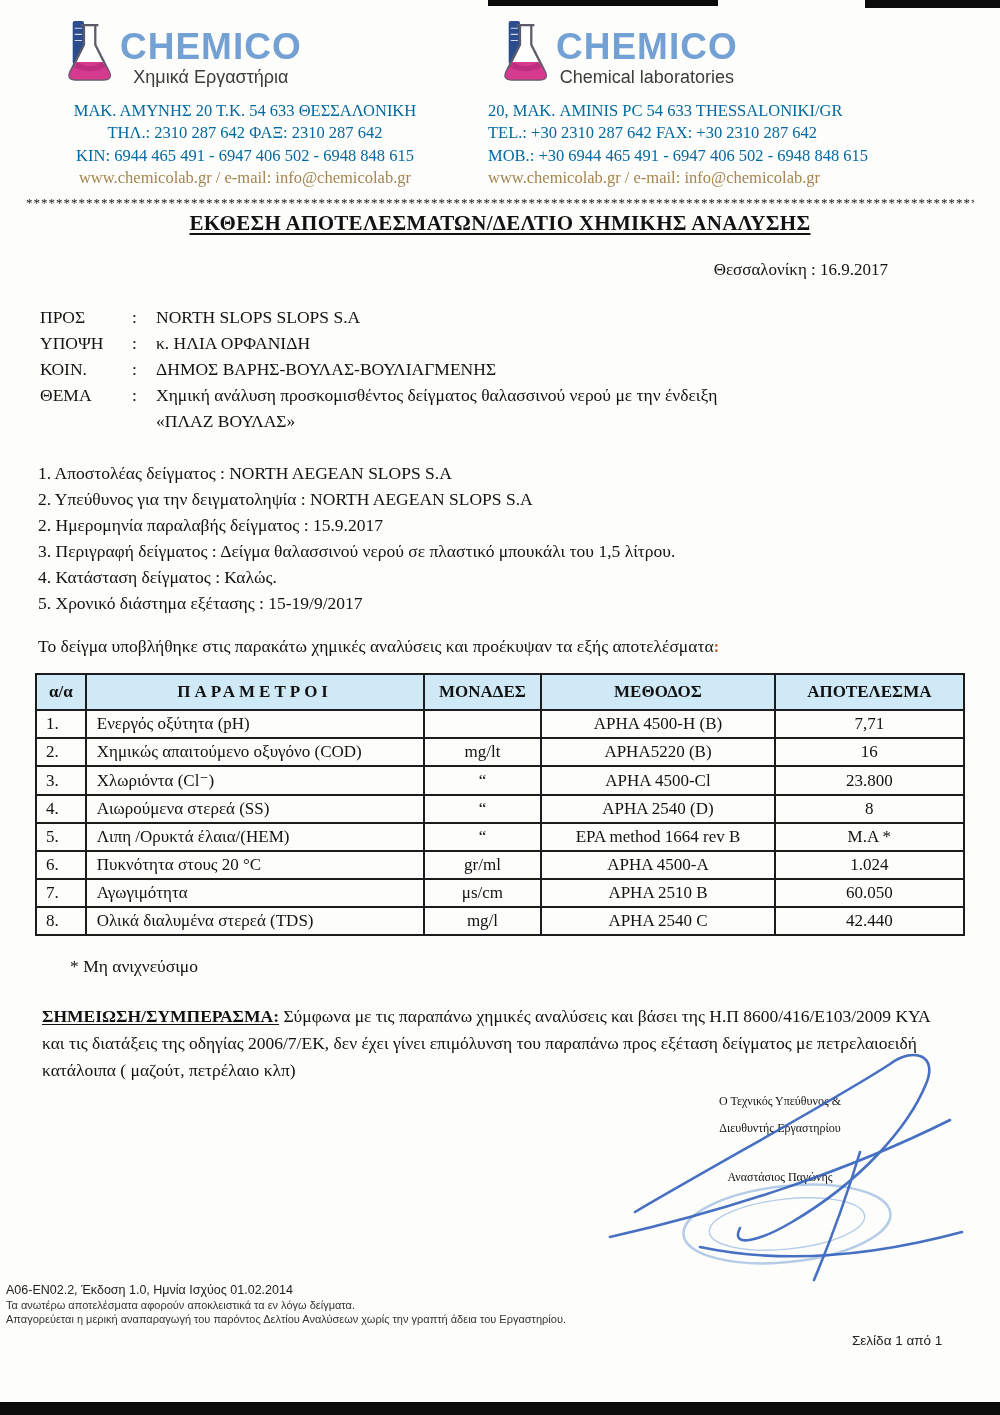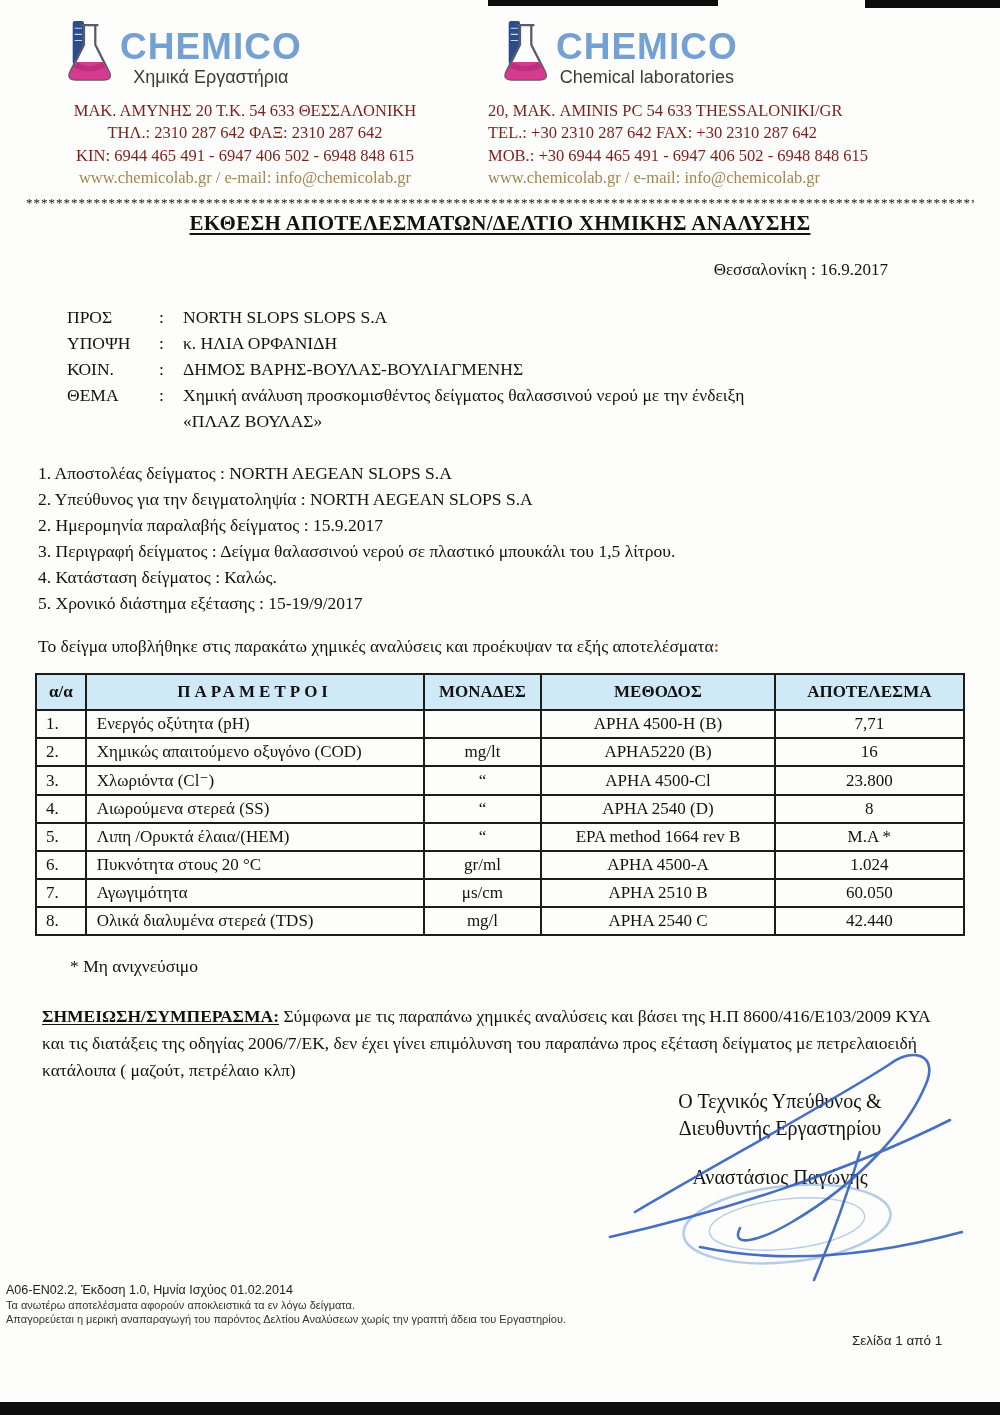--- a/index.html
+++ b/index.html
@@ -20,32 +20,32 @@
   .hcol-left  { width:470px; text-align:center; }
   .hcol-right { width:510px; text-align:left; padding-left:8px; }
   .logo-row { display:flex; align-items:center; justify-content:flex-start; margin-bottom:4px; }
   .hcol-left  .logo-row { margin-left:42px; }
   .hcol-right .logo-row { margin-left:0; }
   .flask-svg { width:64px; height:76px; flex:0 0 auto; }
   .brand-stack { display:flex; flex-direction:column; align-items:center; margin-left:4px; }
   .brand { font-family:"Liberation Sans",sans-serif; font-weight:bold; font-size:37px;
            letter-spacing:1px; color:#74a1d4; line-height:1; }
   .brand-sub { font-family:"Liberation Sans",sans-serif; font-size:18px; color:#3c3c3c; margin-top:2px; }
-  .addr { font-size:16.5px; line-height:1.35; color:#7f1d1d; white-space:nowrap; }
+  .addr { font-size:16.5px; line-height:1.35; color:#0369a1; white-space:nowrap; }
   .addr.link { color:#a5854f; }
 
   .stars { margin:6px 26px 0 26px; font-size:13px; letter-spacing:1px; white-space:nowrap;
            overflow:hidden; color:#111; }
 
   .title { text-align:center; font-weight:bold; font-size:21px;
            letter-spacing:.3px; text-decoration:underline; text-underline-offset:3px; }
   .dateline { margin-top:24px; text-align:right; padding-right:112px; font-size:17px; }
 
   .recips { margin:24px 0 0 40px; font-size:17.5px; line-height:26px; }
-  .rrow { display:flex;margin-left:27px; }
+  .rrow { display:flex; }
   .rlab { width:92px; }
   .rcol { width:24px; }
   .rval { flex:1; }
 
   .slist { margin:26px 0 0 38px; font-size:17.5px; }
   .sitem { line-height:26px; }
 
   .intro { margin:20px 0 0 38px; font-size:17.5px; }
   .intro .accent { color:#c05a28; font-weight:bold; }
 
@@ -61,21 +61,21 @@
   .results td.c4 { text-align:center; width:190px; }
 
   .footnote { margin:20px 0 0 70px; font-size:17.5px; }
 
   .conclusion { margin:26px 42px 0 42px; font-size:17.5px; line-height:27px; max-width:900px; }
   .conclusion .lead { font-weight:bold; text-decoration:underline; text-underline-offset:2px; }
 
   .sig-section { position:absolute; left:0; top:1042px; width:1000px; height:256px; }
   .sig-svg { position:absolute; left:530px; top:0; width:460px; height:256px; }
   .sig-text { position:absolute; left:610px; top:46px; width:340px; text-align:center;
-              font-size:20px; line-height:27px; }
+              font-size:12px; line-height:27px; }
   .sig-name-block { margin-top:22px; }
 
   .footer { position:absolute; left:6px; top:1283px; font-family:"Liberation Sans",sans-serif; color:#222; }
   .f1 { font-size:12.5px; }
   .f2, .f3 { font-size:11px; margin-top:2px; color:#333; }
   .pagenum { position:absolute; left:852px; top:1333px; font-size:13.5px;
              font-family:"Liberation Sans",sans-serif; color:#222; }
 </style>
 </head>
 <body>

